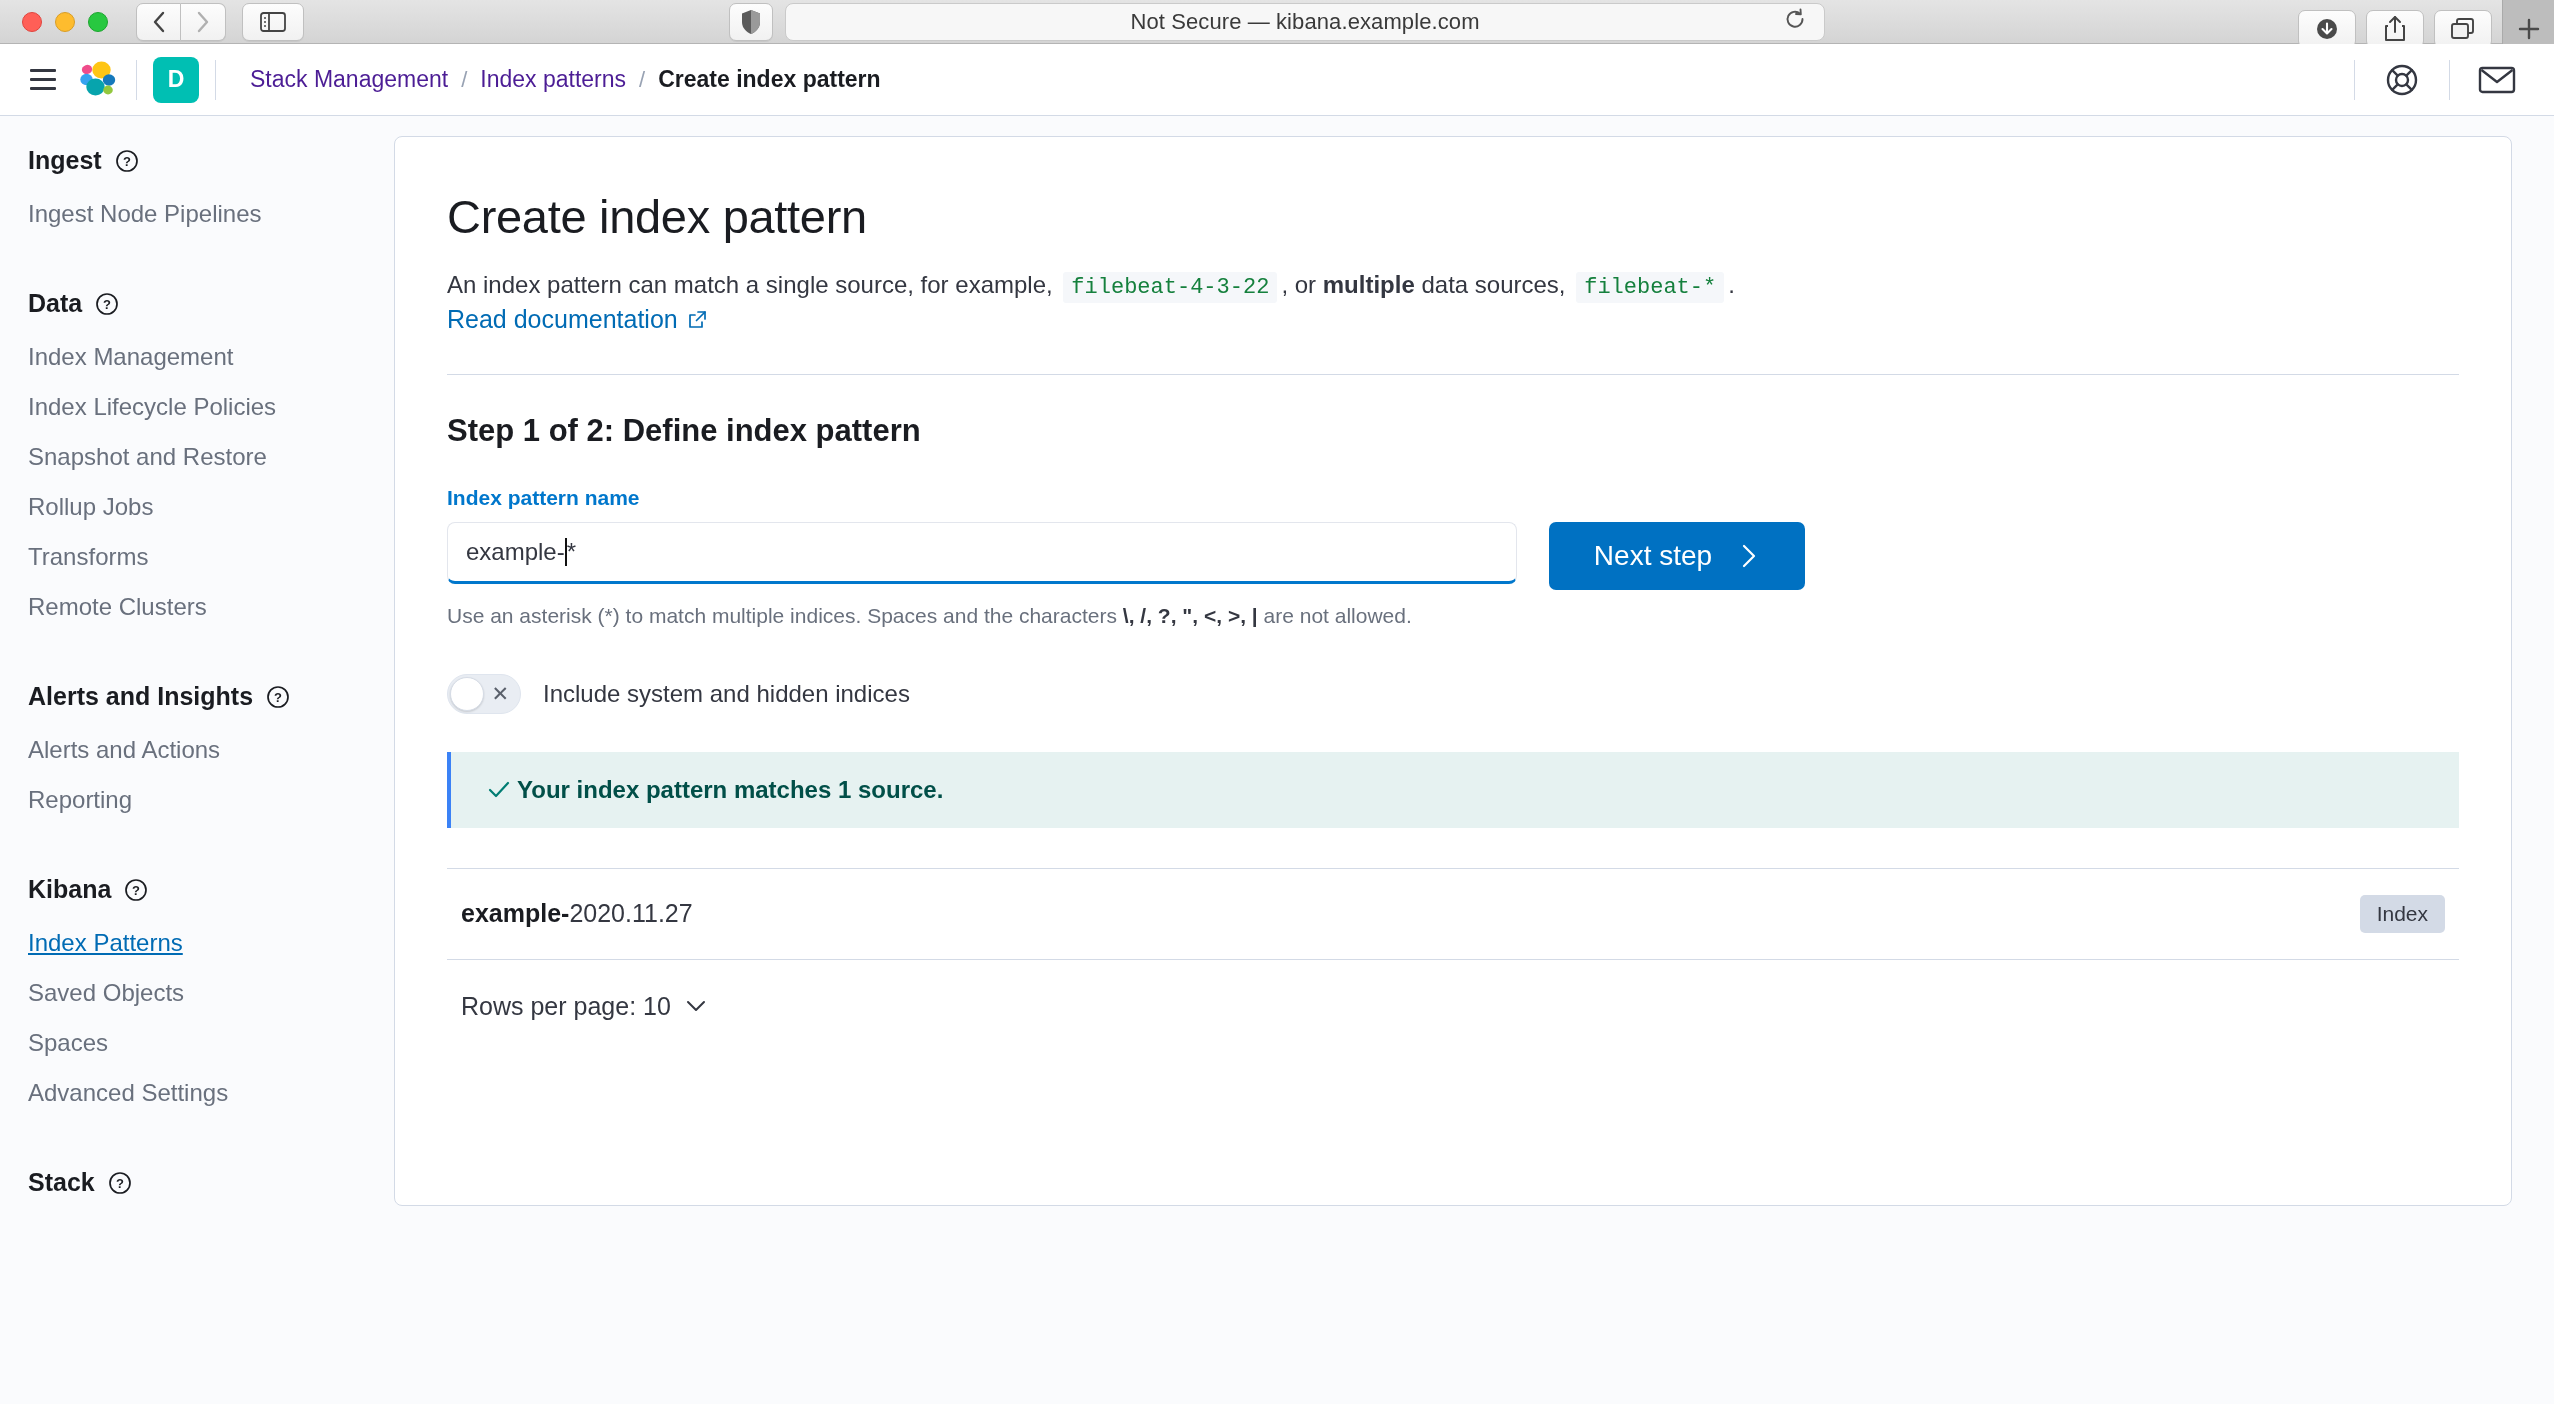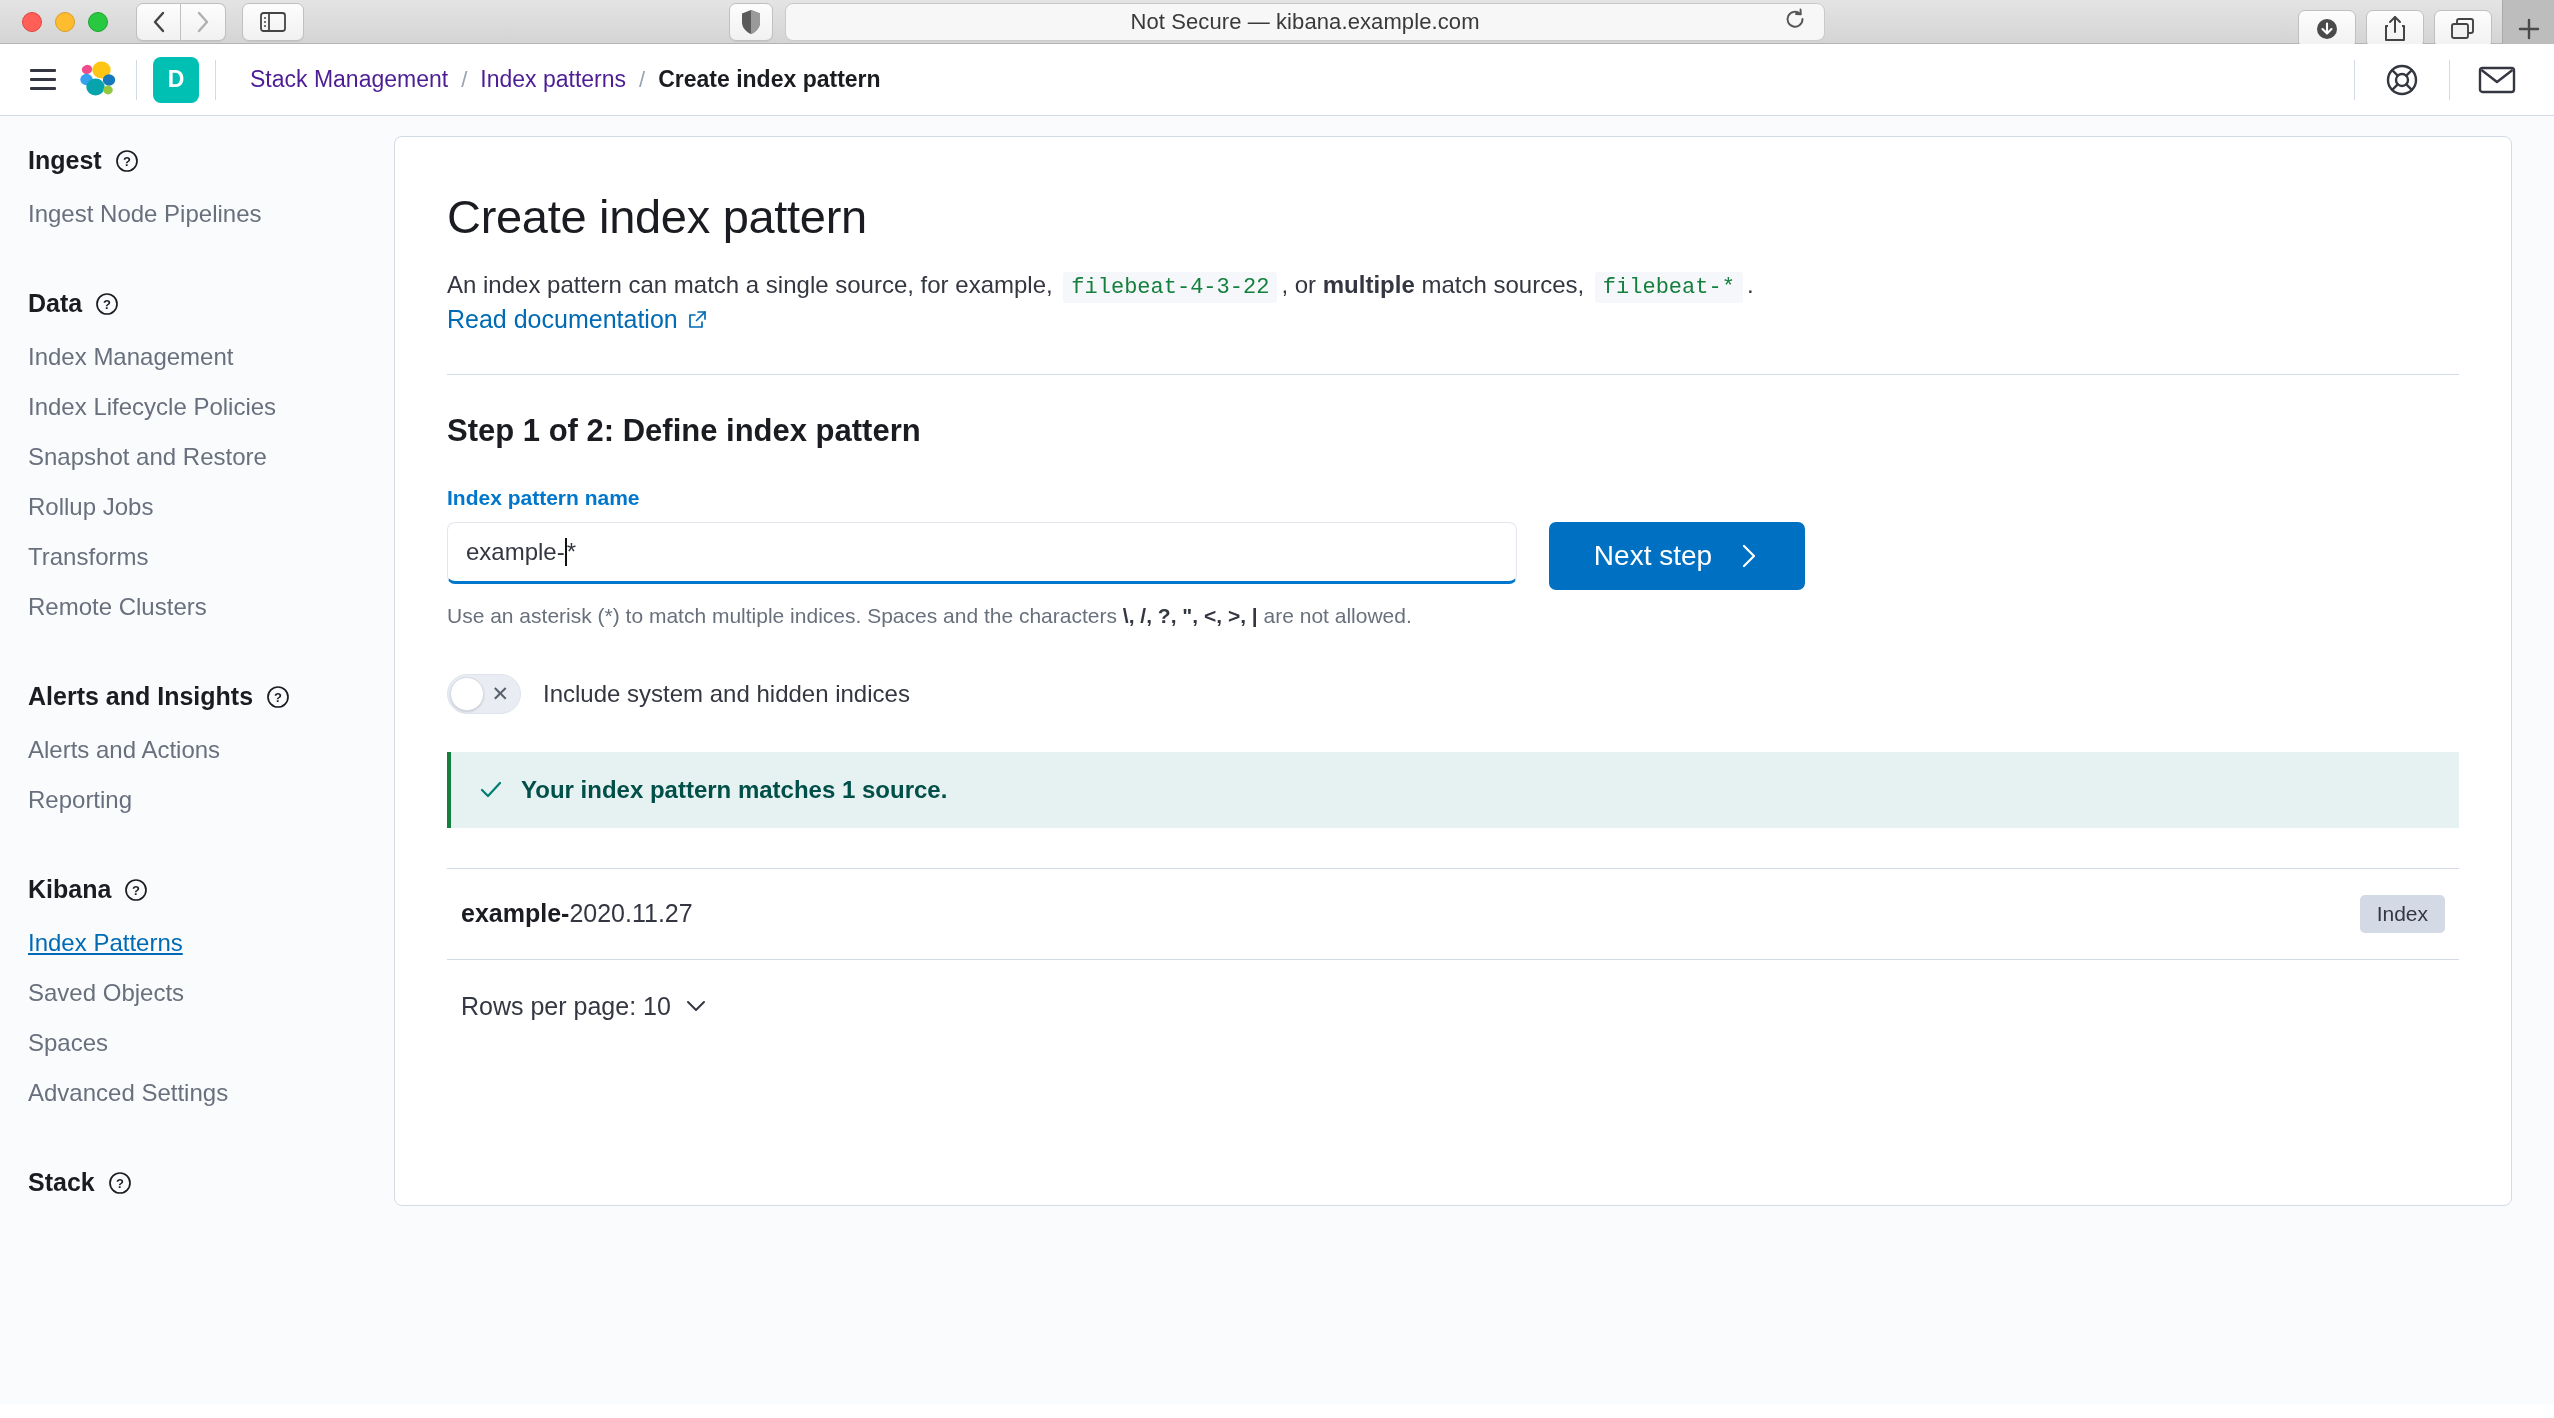--- a/index.html
+++ b/index.html
@@ -205,23 +205,23 @@
     background: #fff; border: 1px solid #d6dce6;
     position: absolute; left: 2px;
     box-shadow: 0 1px 2px rgba(0,0,0,.15);
   }
   .switch .x-mark { position: absolute; right: 11px; color: #5a606b; font-size: 21px; line-height: 1; }
   .switch-label { font-size: 24px; color: #343741; }
 
   .callout {
     margin-top: 38px;
     background: #e6f2f1;
-    border-left: 4px solid #15803d;
-    padding: 24px 26px;
-    display: flex; align-items: center; gap: 16px;
+    border-left: 4px solid #3b82f6;
+    padding: 24px 34px;
+    display: flex; align-items: center; gap: 4px;
   }
   .callout-text { font-size: 24px; color: #014f48; font-weight: 700; }
 
   .results { margin-top: 40px; }
   .results-top-rule { border-top: 1px solid #d3dae6; }
   .result-row {
     display: flex; align-items: center; justify-content: space-between;
     padding: 26px 14px;
     border-bottom: 1px solid #d3dae6;
   }
@@ -445,21 +445,21 @@
 
   <main class="main-area">
     <section class="panel">
 
       <h1 class="page-title">Create index pattern</h1>
 
       <p class="intro">
         <span>An index pattern can match a single source, for example,</span>
         <code class="inline-code">filebeat-4-3-22</code><span>, or</span>
         <b>multiple</b>
-        <span>match sources,</span>
+        <span>data sources,</span>
         <code class="inline-code">filebeat-*</code><span>.</span>
       </p>
 
       <a class="doc-link" href="#">
         <span>Read documentation</span>
         <svg width="20" height="20" viewBox="0 0 20 20">
           <path d="M11 2 H18 V9" stroke="#006bb4" stroke-width="1.7" fill="none" stroke-linecap="round" stroke-linejoin="round"></path>
           <path d="M18 2 L9.5 10.5" stroke="#006bb4" stroke-width="1.7" stroke-linecap="round"></path>
           <path d="M15 12 V17 H3 V5 H8" stroke="#006bb4" stroke-width="1.7" fill="none" stroke-linecap="round" stroke-linejoin="round"></path>
         </svg>

